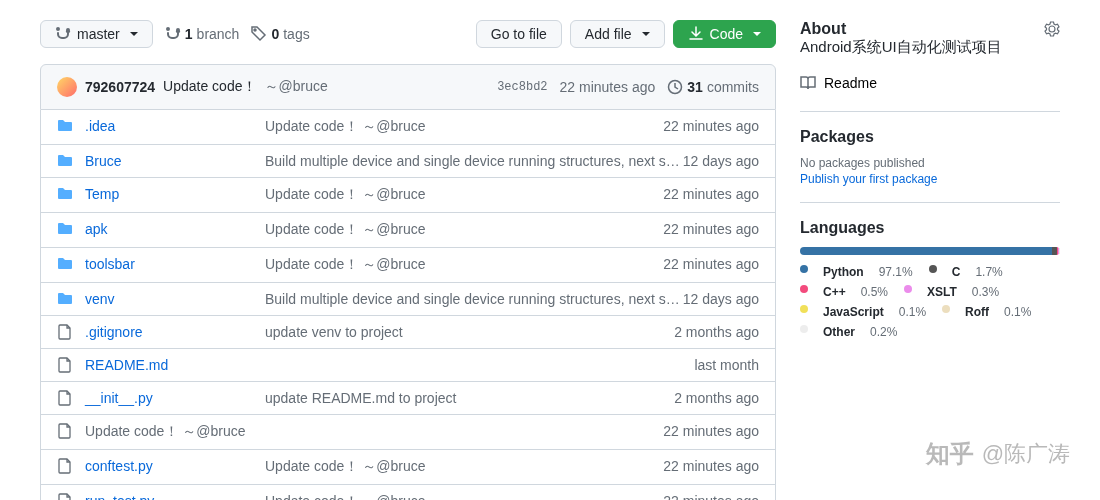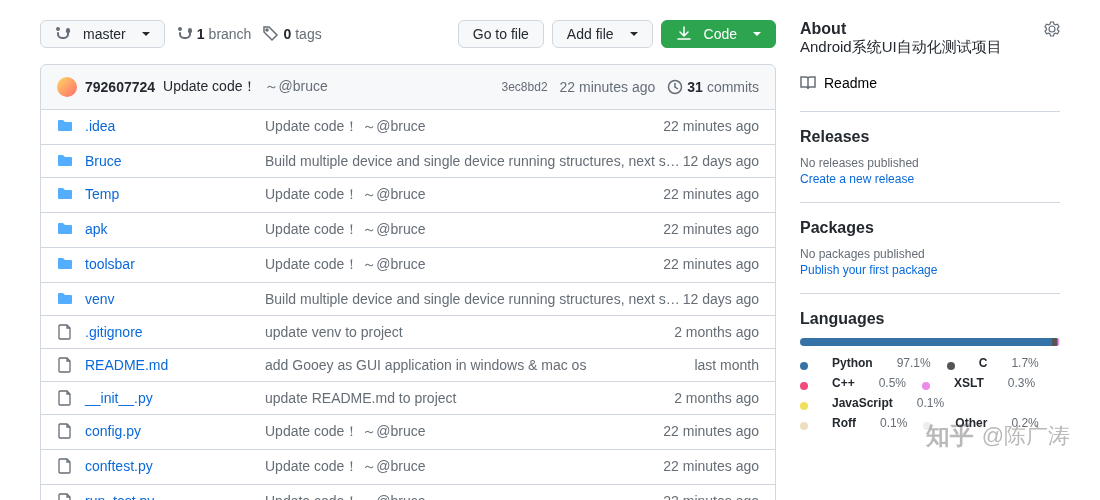--- a/index.html
+++ b/index.html
@@ -1,49 +1,49 @@
 <!DOCTYPE html>
 <html><head>
   <meta charset="utf-8">
   <style>
     * { box-sizing: border-box; margin: 0; padding: 0; }
     body { font-family: -apple-system, BlinkMacSystemFont, "Segoe UI", Helvetica, Arial, sans-serif; font-size: 14px; color: #24292f; background: #fff; padding: 20px 40px; }
     .container { display: flex; gap: 24px; max-width: 1100px; }
     .main { flex: 1; min-width: 0; }
     .sidebar { width: 260px; flex-shrink: 0; }
     .toolbar { display: flex; align-items: center; gap: 12px; margin-bottom: 16px; }
-    .btn { display: inline-flex; align-items: center; gap: 12px; padding: 5px 14px; border: 1px solid #d0d7de; border-radius: 6px; background: #f6f8fa; font-size: 14px; cursor: pointer; font-weight: 500; color: #24292f; }
+    .btn { display: inline-flex; align-items: center; gap: 6px; padding: 5px 14px; border: 1px solid #d0d7de; border-radius: 6px; background: #f6f8fa; font-size: 14px; cursor: pointer; font-weight: 500; color: #24292f; }
     .btn-green { background: #2da44e; color: #fff; border-color: #2da44e; }
     .btn-group { display: flex; margin-left: auto; gap: 8px; }
     .link { color: #0969da; text-decoration: none; }
     .muted { color: #656d76; }
     .toolbar-stat { display: inline-flex; align-items: center; gap: 4px; font-size: 14px; }
     .commit-bar { display: flex; align-items: center; gap: 8px; padding: 12px 16px; background: #f6f8fa; border: 1px solid #d0d7de; border-top-left-radius: 6px; border-top-right-radius: 6px; }
     .avatar { width: 20px; height: 20px; border-radius: 50%; background: linear-gradient(135deg,#ffd866,#ff6b6b); flex-shrink: 0; }
-    .commit-sha { font-family: Liberation Sans, sans-serif; font-size: 12px; color: #656d76; }
+    .commit-sha { font-family: Liberation Mono, monospace; font-size: 12px; color: #656d76; }
     .file-list { border: 1px solid #d0d7de; border-top: none; border-bottom-left-radius: 6px; border-bottom-right-radius: 6px; }
     .file-row { display: flex; align-items: flex-start; padding: 8px 16px; border-top: 1px solid #d0d7de; font-size: 14px; }
     .file-row:first-child { border-top: none; }
     .file-icon { width: 16px; height: 16px; margin-right: 12px; flex-shrink: 0; }
     .file-name { width: 180px; flex-shrink: 0; }
     .file-msg { flex: 1; color: #656d76; white-space: nowrap; overflow: hidden; text-overflow: ellipsis; }
     .file-time { color: #656d76; margin-left: auto; flex-shrink: 0; }
     .about-header { display: flex; justify-content: space-between; align-items: center; }
     .about-header h2 { font-size: 16px; font-weight: 600; }
     .about-desc { margin-bottom: 14px; font-size: 15px; font-weight: 500; }
     .readme-link { display: flex; align-items: center; gap: 8px; color: #000000; padding: 4px 0; margin-bottom: 16px; }
     .section { padding-top: 16px; border-top: 1px solid #d0d7de; margin-bottom: 16px; }
     .section h2 { font-size: 16px; font-weight: 600; margin-bottom: 10px; }
     .section p { font-size: 12px; color: #656d76; margin-bottom: 2px; }
     .lang-bar { display: flex; height: 8px; border-radius: 4px; overflow: hidden; margin-bottom: 10px; }
     .lang-list { display: flex; flex-wrap: wrap; gap: 6px 16px; font-size: 12px; }
-    .lang-item { display: flex; align-items: flex-end; gap: 24px; }
+    .lang-item { display: flex; align-items: flex-start; gap: 15px; }
     .dot { width: 8px; height: 8px; border-radius: 50%; flex-shrink: 0; }
     .caret::after { content: ""; display: inline-block; margin-left: 4px; border: 4px solid transparent; border-top-color: currentColor; position: relative; top: 2px; }
-    .watermark { position: fixed; right: 30px; bottom: 48px; font-size: 22px; color: rgba(100,100,100,0.45); display: flex; align-items: center; gap: 8px; font-weight: 500; margin-top: 24px; }
+    .watermark { position: fixed; right: 30px; bottom: 30px; font-size: 22px; color: rgba(100,100,100,0.45); display: flex; align-items: center; gap: 8px; font-weight: 500; margin-top: 24px; }
     .watermark .zh { font-size: 24px; font-weight: 600; }
     svg { display: block; }
   </style>
 </head>
 <body>
 
 <div class="container">
   <div class="main">
     <div class="toolbar">
       <button class="btn caret">
@@ -171,42 +171,40 @@
           <span class="file-time">2 months ago</span>
         </div>
         <div class="file-row">
           <span class="file-icon">
             <svg width="16" height="16" viewBox="0 0 16 16" fill="none" stroke="#656d76" stroke-width="1.3">
               <path d="M3 1h7l3 3v10a1 1 0 0 1-1 1H3a1 1 0 0 1-1-1V2a1 1 0 0 1 1-1z"></path>
               <path d="M10 1v3h3"></path>
             </svg>
           </span>
           <span class="file-name"><a class="link">README.md</a></span>
-          <span class="file-msg">add Gooey as GUI application in windows &amp; mac os</span>
           <span class="file-time">last month</span>
         </div>
         <div class="file-row">
           <span class="file-icon">
             <svg width="16" height="16" viewBox="0 0 16 16" fill="none" stroke="#656d76" stroke-width="1.3">
               <path d="M3 1h7l3 3v10a1 1 0 0 1-1 1H3a1 1 0 0 1-1-1V2a1 1 0 0 1 1-1z"></path>
               <path d="M10 1v3h3"></path>
             </svg>
           </span>
           <span class="file-name"><a class="link">__init__.py</a></span>
           <span class="file-msg">update README.md to project</span>
           <span class="file-time">2 months ago</span>
         </div>
         <div class="file-row">
           <span class="file-icon">
             <svg width="16" height="16" viewBox="0 0 16 16" fill="none" stroke="#656d76" stroke-width="1.3">
               <path d="M3 1h7l3 3v10a1 1 0 0 1-1 1H3a1 1 0 0 1-1-1V2a1 1 0 0 1 1-1z"></path>
               <path d="M10 1v3h3"></path>
             </svg>
           </span>
-          <span class="file-name"><a class="link">config.py</a></span>
           <span class="file-msg">Update code！ <span class="muted">～@bruce</span></span>
           <span class="file-time">22 minutes ago</span>
         </div>
         <div class="file-row">
           <span class="file-icon">
             <svg width="16" height="16" viewBox="0 0 16 16" fill="none" stroke="#656d76" stroke-width="1.3">
               <path d="M3 1h7l3 3v10a1 1 0 0 1-1 1H3a1 1 0 0 1-1-1V2a1 1 0 0 1 1-1z"></path>
               <path d="M10 1v3h3"></path>
             </svg>
           </span>
@@ -236,25 +234,20 @@
         </svg>
     </div>
     <div class="about-desc">Android系统UI自动化测试项目</div>
     <div class="readme-link">
       <svg width="16" height="16" viewBox="0 0 16 16" fill="none" stroke="#656d76" stroke-width="1.5">
           <path d="M1 2h5a2 2 0 0 1 2 2v10a2 2 0 0 0-2-2H1V2zm14 0h-5a2 2 0 0 0-2 2v10a2 2 0 0 1 2-2h5V2z"></path>
         </svg>
       <span>Readme</span>
     </div>
 
-    <div class="section">
-      <h2>Releases</h2>
-      <p>No releases published</p>
-      <p><a class="link">Create a new release</a></p>
-    </div>
 
     <div class="section">
       <h2>Packages</h2>
       <p>No packages published</p>
       <p><a class="link">Publish your first package</a></p>
     </div>
 
     <div class="section">
       <h2>Languages</h2>
       <div class="lang-bar" id="lang-bar">

